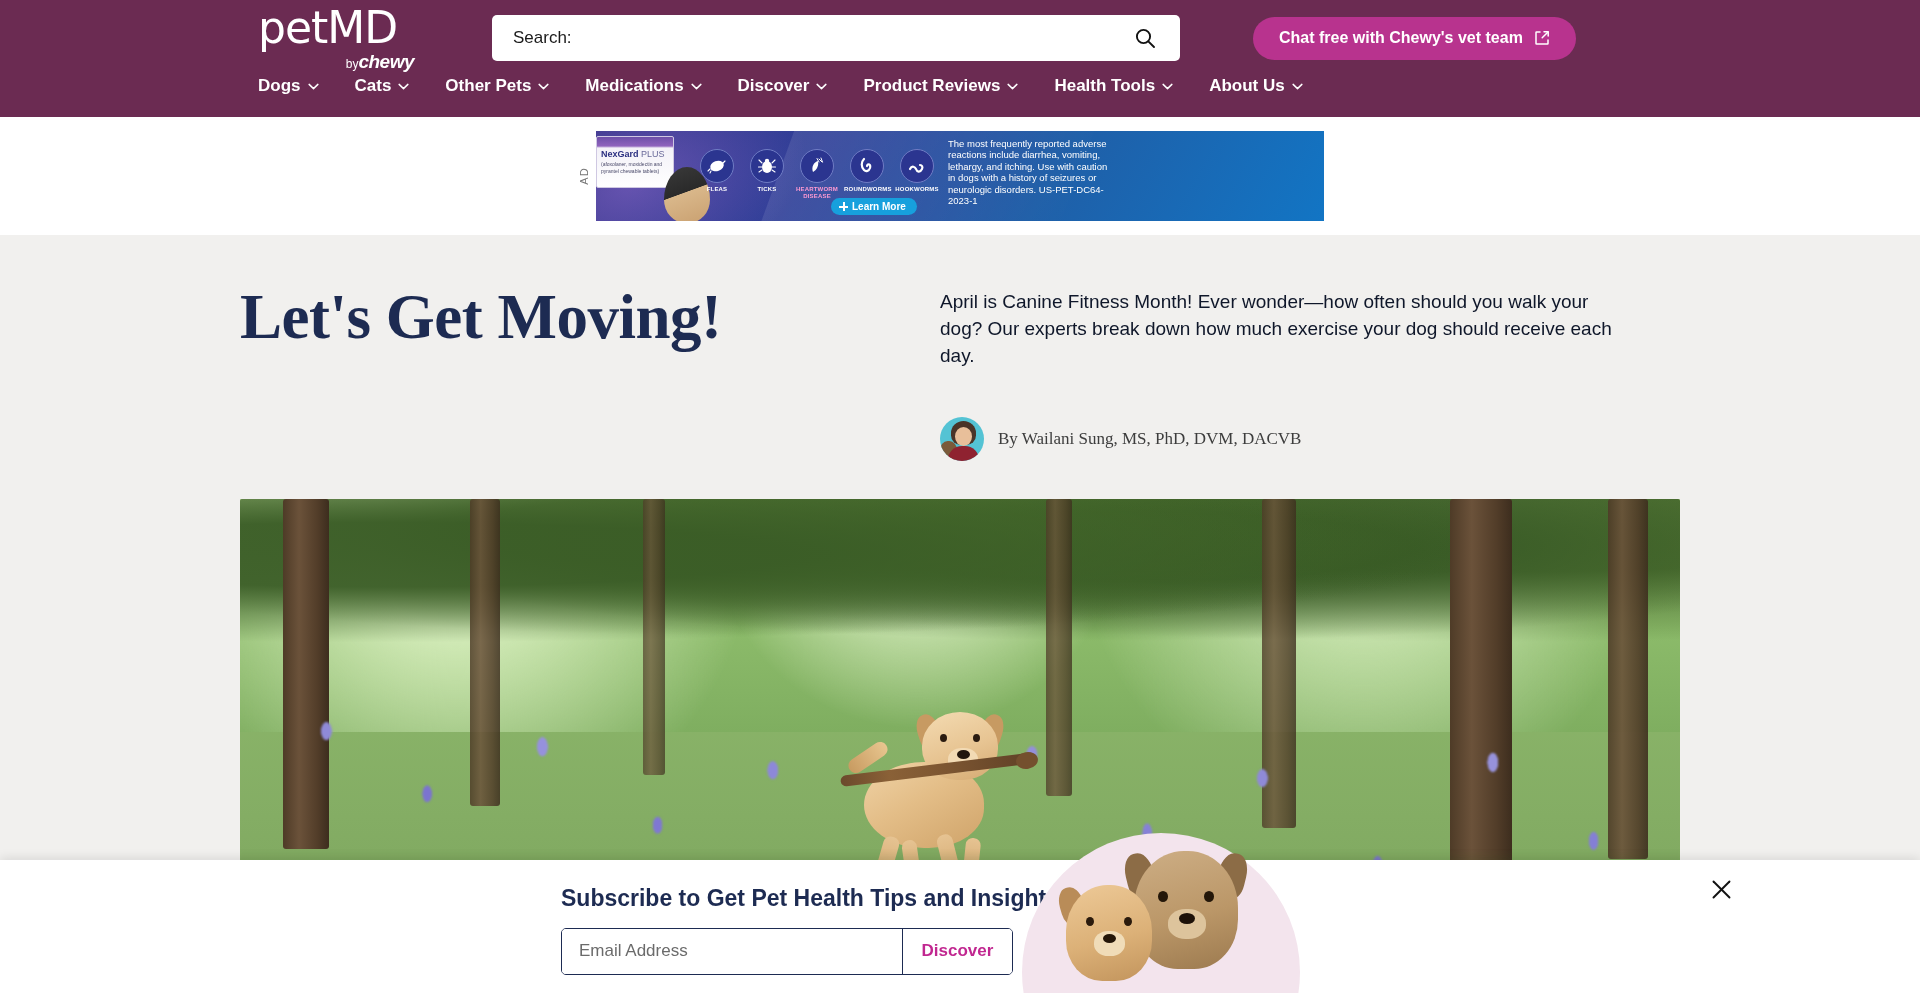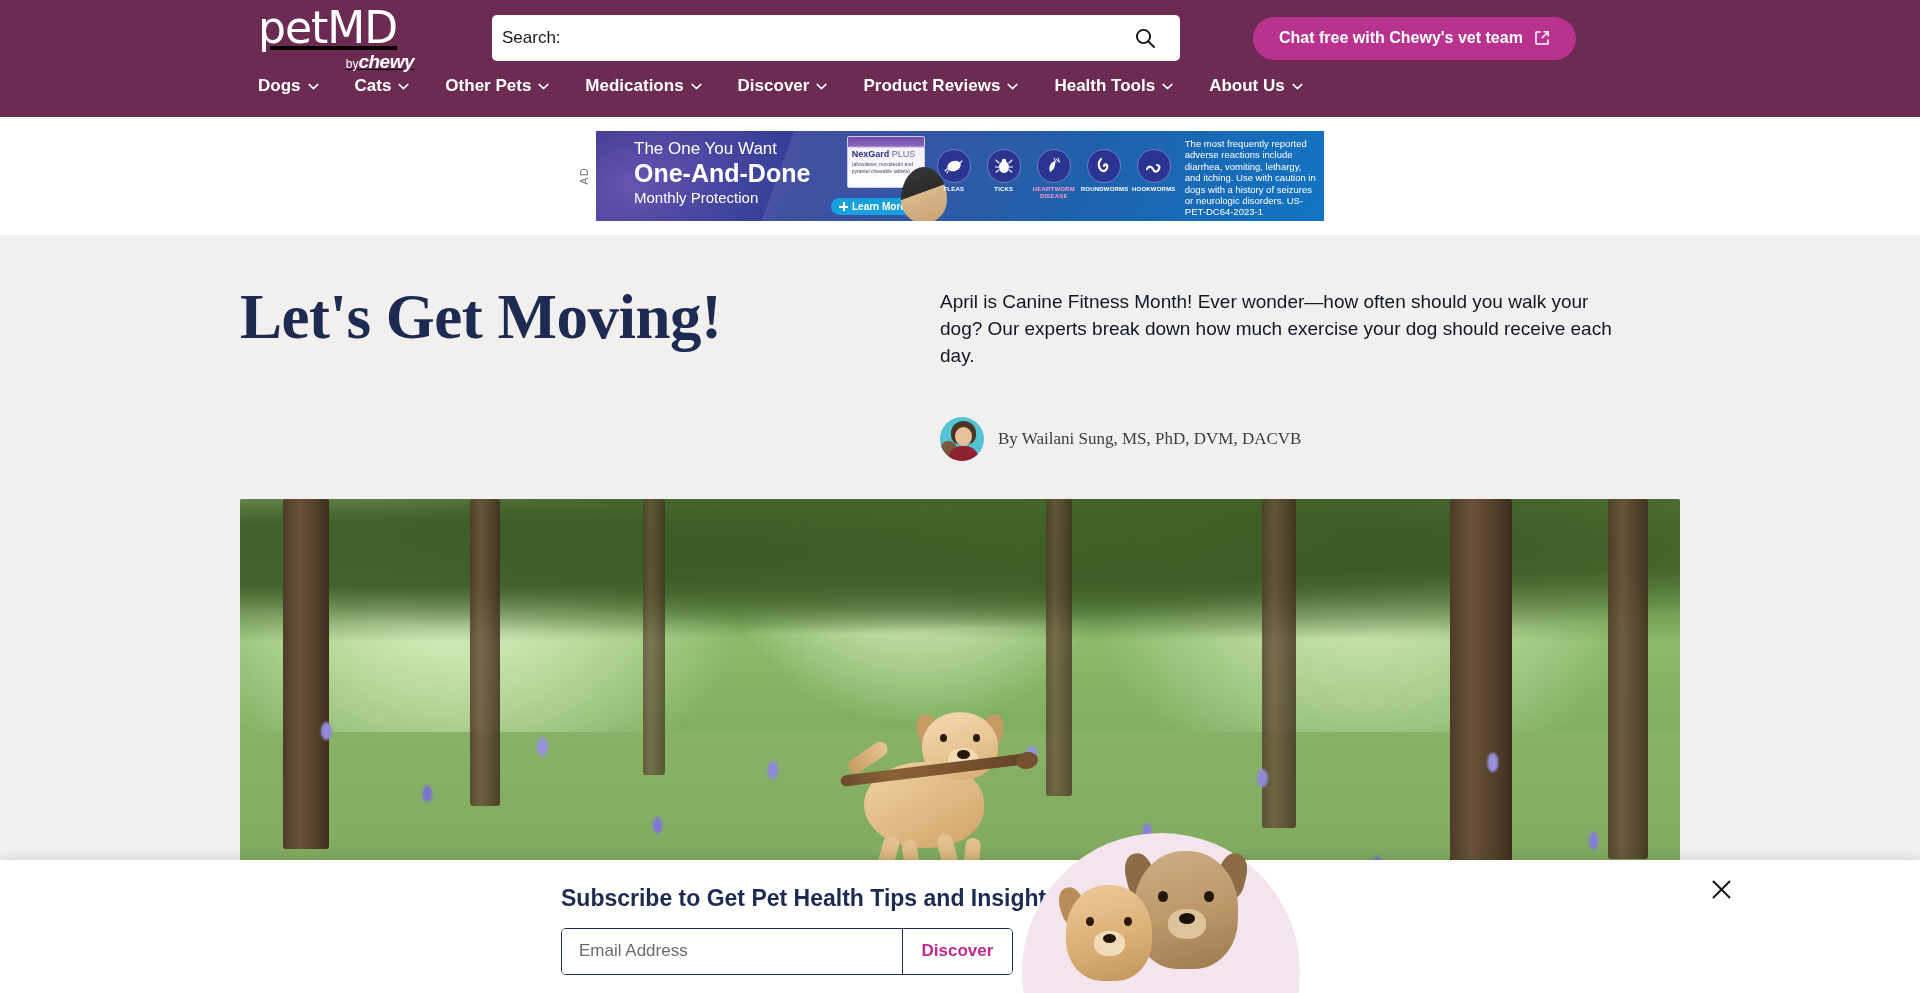--- a/index.html
+++ b/index.html
@@ -15,21 +15,21 @@
   .header {
     position: relative;
     width: 100%; height: 117px;
     background: #6b2b52;
   }
   .header-top {
     display: flex; align-items: center;
     height: 76px;
     padding-left: 258px;
   }
-  .logo-wrap { width: 160px; flex: 0 0 auto; padding-top: 2px; text-decoration: underline; }
+  .logo-wrap { width: 160px; flex: 0 0 auto; padding-top: 2px; }
   .logo-main {
     font-family: "DejaVu Sans", sans-serif;
     font-size: 44px; font-weight: 400; color: #ffffff;
     letter-spacing: -1px; line-height: 1;
   }
   .logo-sub {
     display: flex; align-items: baseline; justify-content: flex-end;
     gap: 0; margin-top: 1px; padding-right: 4px;
   }
   .logo-by { font-size: 12px; color: #ffffff; font-weight: 400; }
@@ -43,21 +43,21 @@
     margin-left: 74px;
     width: 688px; height: 46px;
     background: #ffffff;
     border-radius: 5px;
     display: flex; align-items: center;
   }
   .search-input {
     border: none; outline: none; background: transparent;
     font-family: "Liberation Sans", sans-serif;
     font-size: 17px; color: #1a1a1a;
-    padding-left: 10px; height: 100%; width: 620px;
+    padding-left: 21px; height: 100%; width: 620px;
   }
   .search-input::placeholder { color: #1a1a1a; opacity: 1; }
   .search-btn {
     position: absolute; right: 22px; top: 50%;
     transform: translateY(-50%);
     width: 26px; height: 26px;
     background: none; border: none; cursor: pointer;
     display: flex; align-items: center; justify-content: center;
   }
 
@@ -633,25 +633,20 @@
     </nav>
   </header>
 
   <section class="ad-zone">
     <div class="ad-label">AD</div>
 
     <div class="ad-banner">
       <div class="ad-swoosh"></div>
       <div class="ad-swoosh2"></div>
 
-      <div class="ad-left">
-        <div class="ad-l1">The One You Want</div>
-        <div class="ad-l2">One-And-Done</div>
-        <div class="ad-l3">Monthly Protection</div>
-      </div>
 
       <div class="ad-cta">
         <span class="ad-plus"></span>
         <span>Learn More</span>
       </div>
 
       <div class="ad-pack">
         <div class="pack-box">
           <div class="pack-t1"><span>NexGard</span><i> PLUS</i></div>
           <div class="pack-t2">(afoxolaner, moxidectin and pyrantel chewable tablets)</div>

